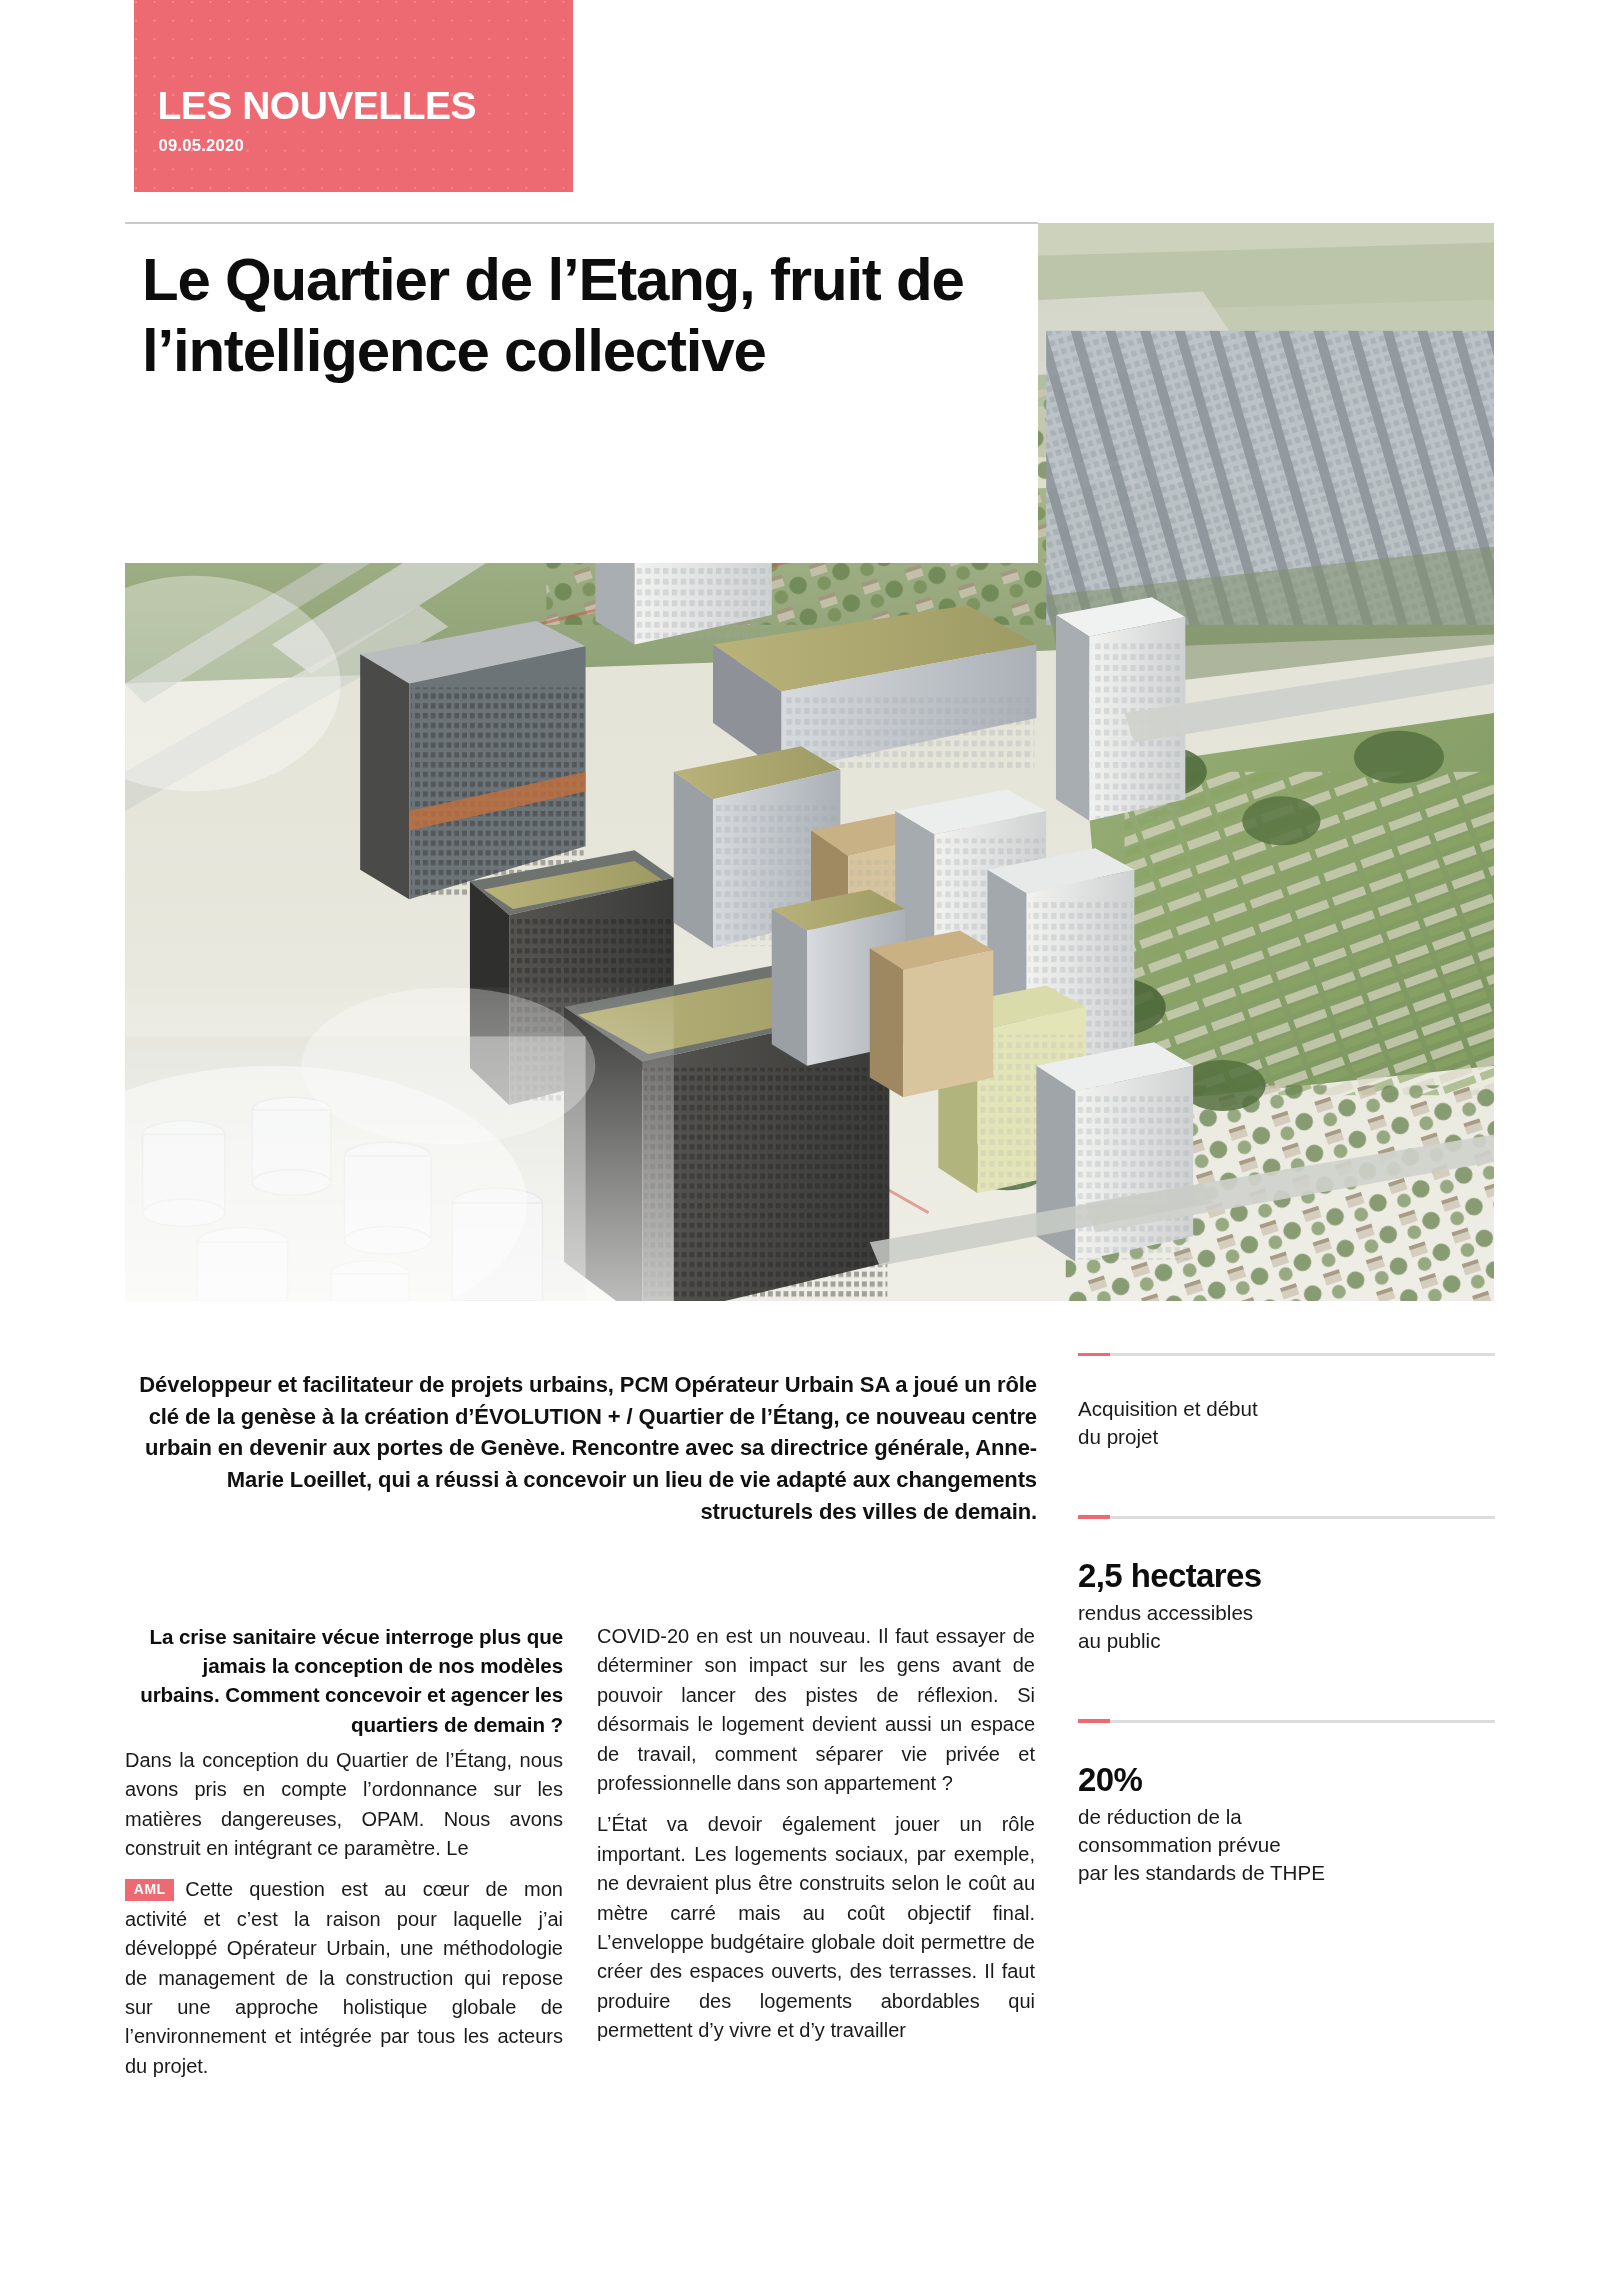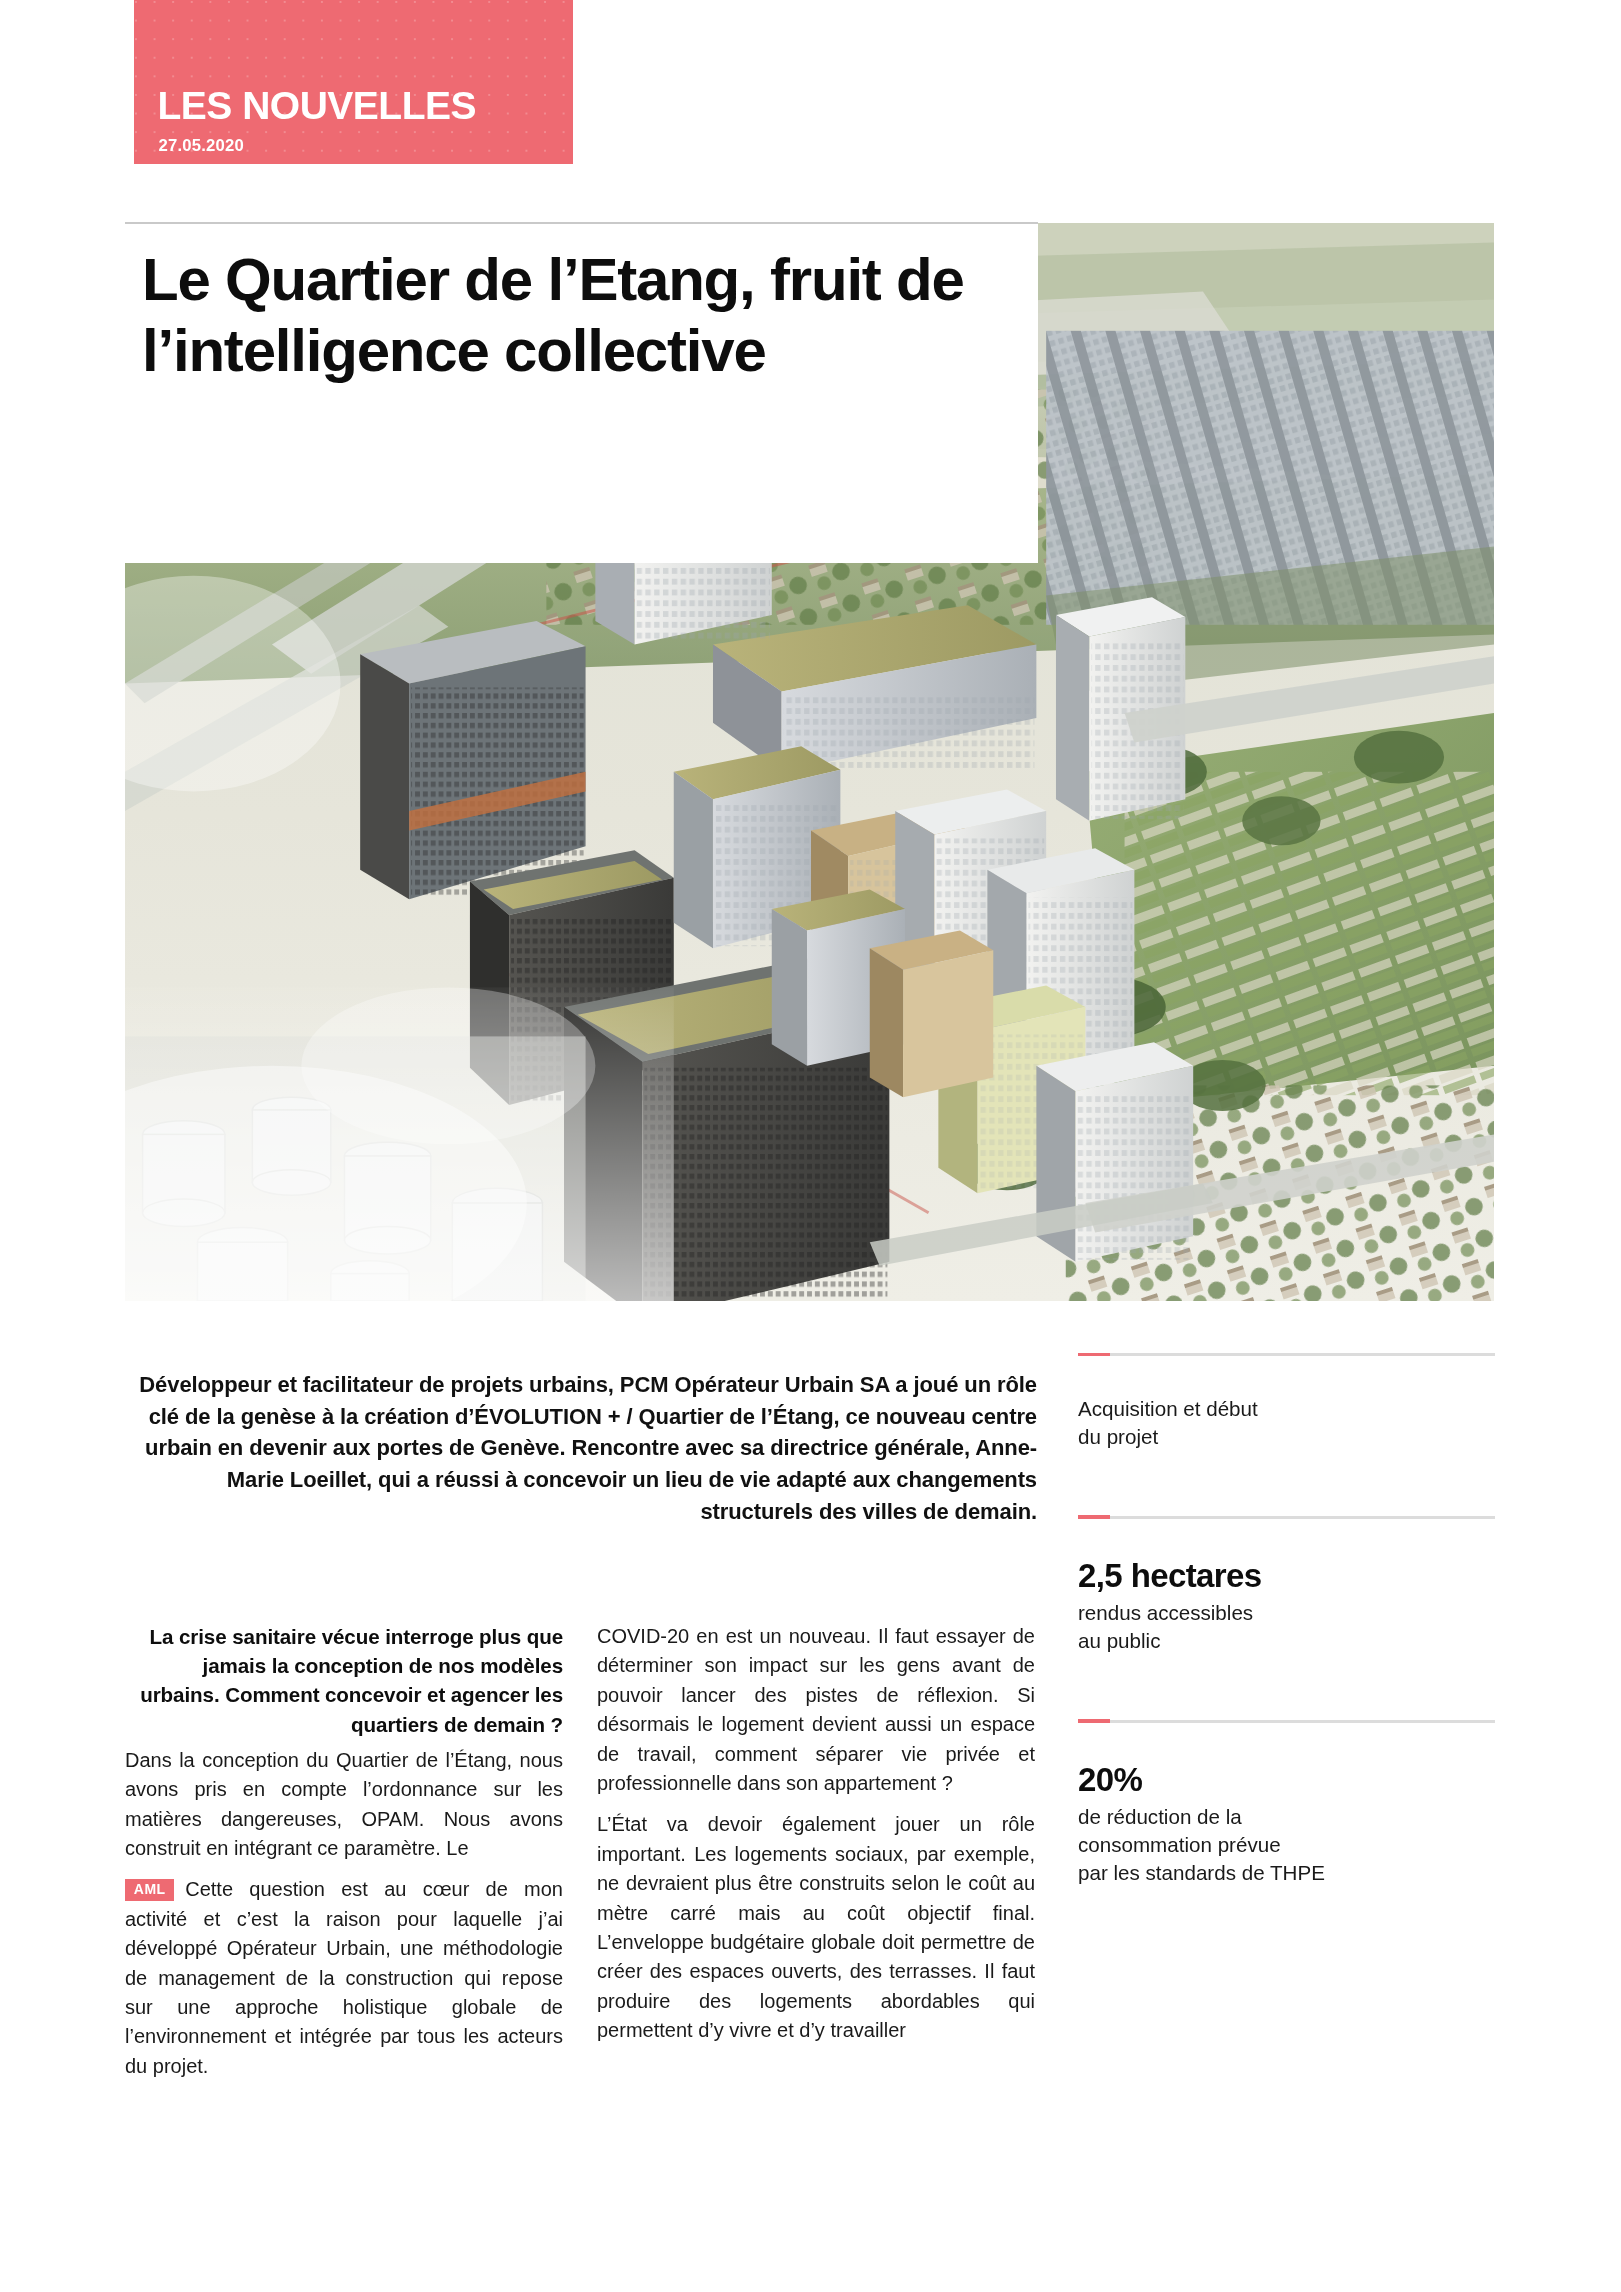--- a/index.html
+++ b/index.html
@@ -20,21 +20,21 @@
   }
 
   .page { position: absolute; inset: 0; }
 
   
   .masthead-block {
     position: absolute;
     left: 134px;
     top: 0px;
     width: 439px;
-    height: 164px;
+    height: 192px;
     background-color: #ee6a72;
     background-image:
       radial-gradient(circle at 2px 2px, rgba(255,255,255,0.22) 1.1px, transparent 1.3px);
     background-size: 18.6px 18.6px;
     z-index: 6;
   }
   .masthead-title {
     position: absolute;
     left: 23.5px;
     top: 86px;
@@ -474,21 +474,21 @@
     </svg>
   </div>
 
   <div class="headline-box"></div>
   <h1 class="headline">Le Quartier de l’Etang, fruit de l’intelligence collective</h1>
 
   <div class="header-rule"></div>
 
   <div class="masthead-block">
     <div class="masthead-title">LES NOUVELLES</div>
-    <div class="masthead-date">27.05.2020</div>
+    <div class="masthead-date">09.05.2020</div>
   </div>
 
 
   <p class="intro">Développeur et facilitateur de projets urbains, PCM Opérateur Urbain SA a joué un rôle clé de la genèse à la création d’ÉVOLUTION + / Quartier de l’Étang, ce nouveau centre urbain en devenir aux portes de Genève. Rencontre avec sa directrice générale, Anne-Marie Loeillet, qui a réussi à concevoir un lieu de vie adapté aux changements structurels des villes de demain.</p>
 
   <div class="col col-left">
     <p class="q-head">La crise sanitaire vécue interroge plus que jamais la conception de nos modèles urbains. Comment concevoir et agencer les quartiers de demain ?</p>
     <p class="para">Dans la conception du Quartier de l’Étang, nous avons pris en compte l’ordonnance sur les matières dangereuses, OPAM. Nous avons construit en intégrant ce paramètre. Le</p>
     <p class="para"><span class="speaker-badge">AML</span><span>Cette question est au cœur de mon activité et c’est la raison pour laquelle j’ai développé Opérateur Urbain, une méthodologie de management de la construction qui repose sur une approche holistique globale de l’environnement et intégrée par tous les acteurs du projet.</span></p>
   </div>

